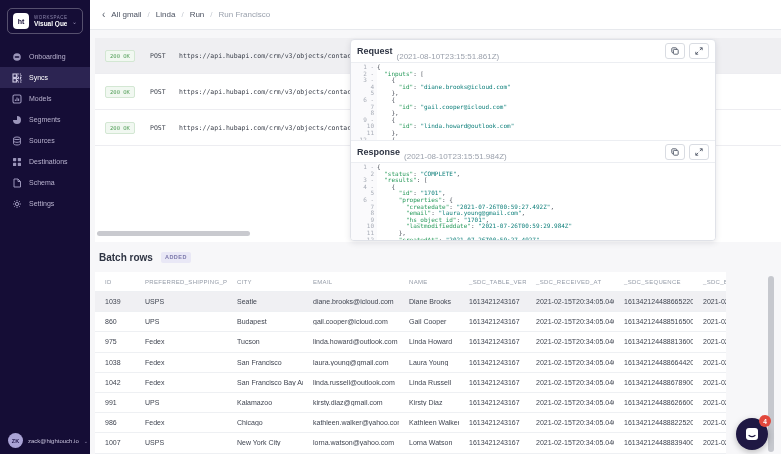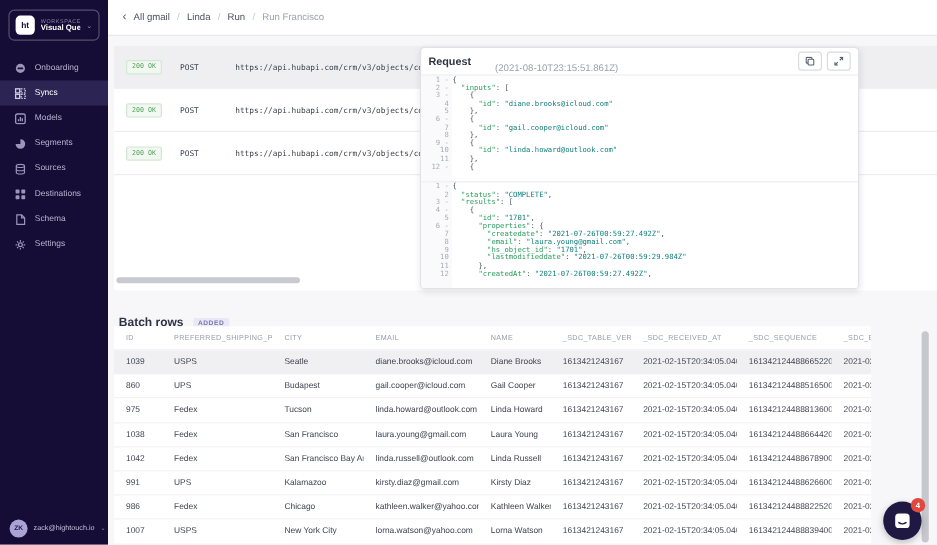--- a/index.html
+++ b/index.html
@@ -33,42 +33,42 @@
   .crumbs { display:flex; align-items:center; gap:6px; font-size:8px; }
   .crumb { color:#4a5160; cursor:pointer; }
   .crumb-sep { color:#c4c9d1; }
   .crumb-current { color:#9aa1ad; }
 
   
   .debugger { position:absolute; left:5px; top:38px; width:686px; height:204px; background:#fff; }
   .req-row { height:36px; border-bottom:1px solid #ededf1; display:flex; align-items:center; gap:0; cursor:pointer; background:#fff; }
   .req-row.selected { background:#efeff2; }
   .status-badge { margin-left:10px; width:30px; flex:none; font-family:"DejaVu Sans Mono", monospace; font-size:5.5px; color:#55a05b; background:#f1f8f1; border:1px solid #d3e7d3; border-radius:2px; text-align:center; padding:2px 0; }
-  .req-method { margin-left:15px; width:46px; flex:none; font-family:"DejaVu Sans Mono", monospace; font-size:6.5px; color:#3a3f4a; }
+  .req-method { margin-left:15px; width:29px; flex:none; font-family:"DejaVu Sans Mono", monospace; font-size:6.5px; color:#3a3f4a; }
   .req-url { font-family:"DejaVu Sans Mono", monospace; font-size:6.5px; color:#3a3f4a; white-space:nowrap; overflow:hidden; }
   .hscroll { position:absolute; left:2px; bottom:6px; width:250px; height:5px; }
   .hscroll .thumb { width:153px; height:5px; background:#c9cacf; border-radius:3px; cursor:pointer; }
 
   
   .panel { position:absolute; left:255px; top:1px; width:366px; height:202px; background:#fff; border:1px solid #e0e2e8; border-radius:4px; box-shadow:0 2px 6px rgba(20,20,40,.10); display:flex; flex-direction:column; overflow:hidden; z-index:3; }
-  .panel-header { height:22px; flex:none; display:flex; align-items:center; padding:0 6px; gap:20px; }
+  .panel-header { height:22px; flex:none; display:flex; align-items:center; padding:0 6px; gap:4px; }
   .panel-title { font-size:9px; font-weight:bold; color:#2e3443; }
   .panel-ts { font-size:8px; color:#9ba1ac;margin-top:10px; }
   .panel-actions { margin-left:auto; display:flex; gap:4px; }
   .icon-btn { width:20px; height:16px; border:1px solid #d9dce2; border-radius:3px; background:#fff; display:flex; align-items:center; justify-content:center; cursor:pointer; }
   .icon-btn svg { width:8px; height:8px; stroke:#5a6170; fill:none; stroke-width:1.2; }
   .code { flex:1; border-top:1px solid #eceef2; overflow:hidden; background:linear-gradient(to right,#fafafc 26px,#ffffff 26px); padding-top:1px; }
   .code-line { display:flex; height:6.6px; line-height:6.6px; font-family:"DejaVu Sans Mono", monospace; font-size:6px; }
   .code-gut { width:26px; flex:none; color:#a7acb6; text-align:right; padding-right:3px; }
   .code-txt { white-space:pre; color:#4a4f5a; }
   .code-txt .k { color:#279a5a; }
   .code-txt .s { color:#0d7f7a; }
 
   
-  .batch-head { position:absolute; left:9px; top:264px; display:flex; align-items:center; gap:8px; }
+  .batch-head { position:absolute; left:9px; top:252px; display:flex; gap:8px; }
   .batch-title { font-size:10px; font-weight:bold; color:#2e3443; }
   .batch-badge { font-size:5.5px; font-weight:bold; letter-spacing:.5px; color:#7b78ab; background:#e9e8f6; border-radius:2px; padding:2px 4px; }
   .table { position:absolute; left:5px; top:272px; width:631px; height:182px; background:#fff; overflow:hidden; }
   .t-row { display:flex; height:20.2px; align-items:center; border-bottom:1px solid #eef0f3; cursor:pointer; background:#fff; }
   .t-row.header { height:20px; cursor:default; }
   .t-row.selected { background:#f0f0f3; }
   .t-cell { flex:none; padding-left:10px; font-size:7px; color:#3f4450; white-space:nowrap; overflow:hidden; }
   .t-row.header .t-cell { font-size:6px; color:#959ca8; letter-spacing:.3px; }
   .t-cell:nth-child(1){ width:40px; }
   .t-cell:nth-child(2){ width:92px; }
@@ -283,20 +283,37 @@
             </div>
             <div class="code-line">
               <span class="code-gut">11</span>
               <span class="code-txt">    },</span>
             </div>
             <div class="code-line">
               <span class="code-gut">12 -</span>
               <span class="code-txt">    {</span>
             </div>
           </div>
+        <div class="panel-header" style="border-top:1px solid #eceef2;">
+          <span class="panel-title">Response</span>
+          <span class="panel-ts">(2021-08-10T23:15:51.984Z)</span>
+          <span class="panel-actions">
+            <span class="icon-btn">
+                <svg viewBox="0 0 10 10">
+                  <rect x="3" y="3" width="6" height="6" rx="1"></rect>
+                  <path d="M7 3V2a1 1 0 0 0-1-1H2a1 1 0 0 0-1 1v4a1 1 0 0 0 1 1h1"></path>
+                </svg>
+              </span>
+            <span class="icon-btn">
+                <svg viewBox="0 0 10 10">
+                  <path d="M6 1h3v3M9 1L6 4M4 9H1V6M1 9l3-3"></path>
+                </svg>
+              </span>
+          </span>
+        </div>
         <div class="code" id="res-code">
             <div class="code-line">
               <span class="code-gut">1 -</span>
               <span class="code-txt">{</span>
             </div>
             <div class="code-line">
               <span class="code-gut">2</span>
               <span class="code-txt">  <span class="k">"status"</span>: <span class="s">"COMPLETE"</span>,</span>
             </div>
             <div class="code-line">

